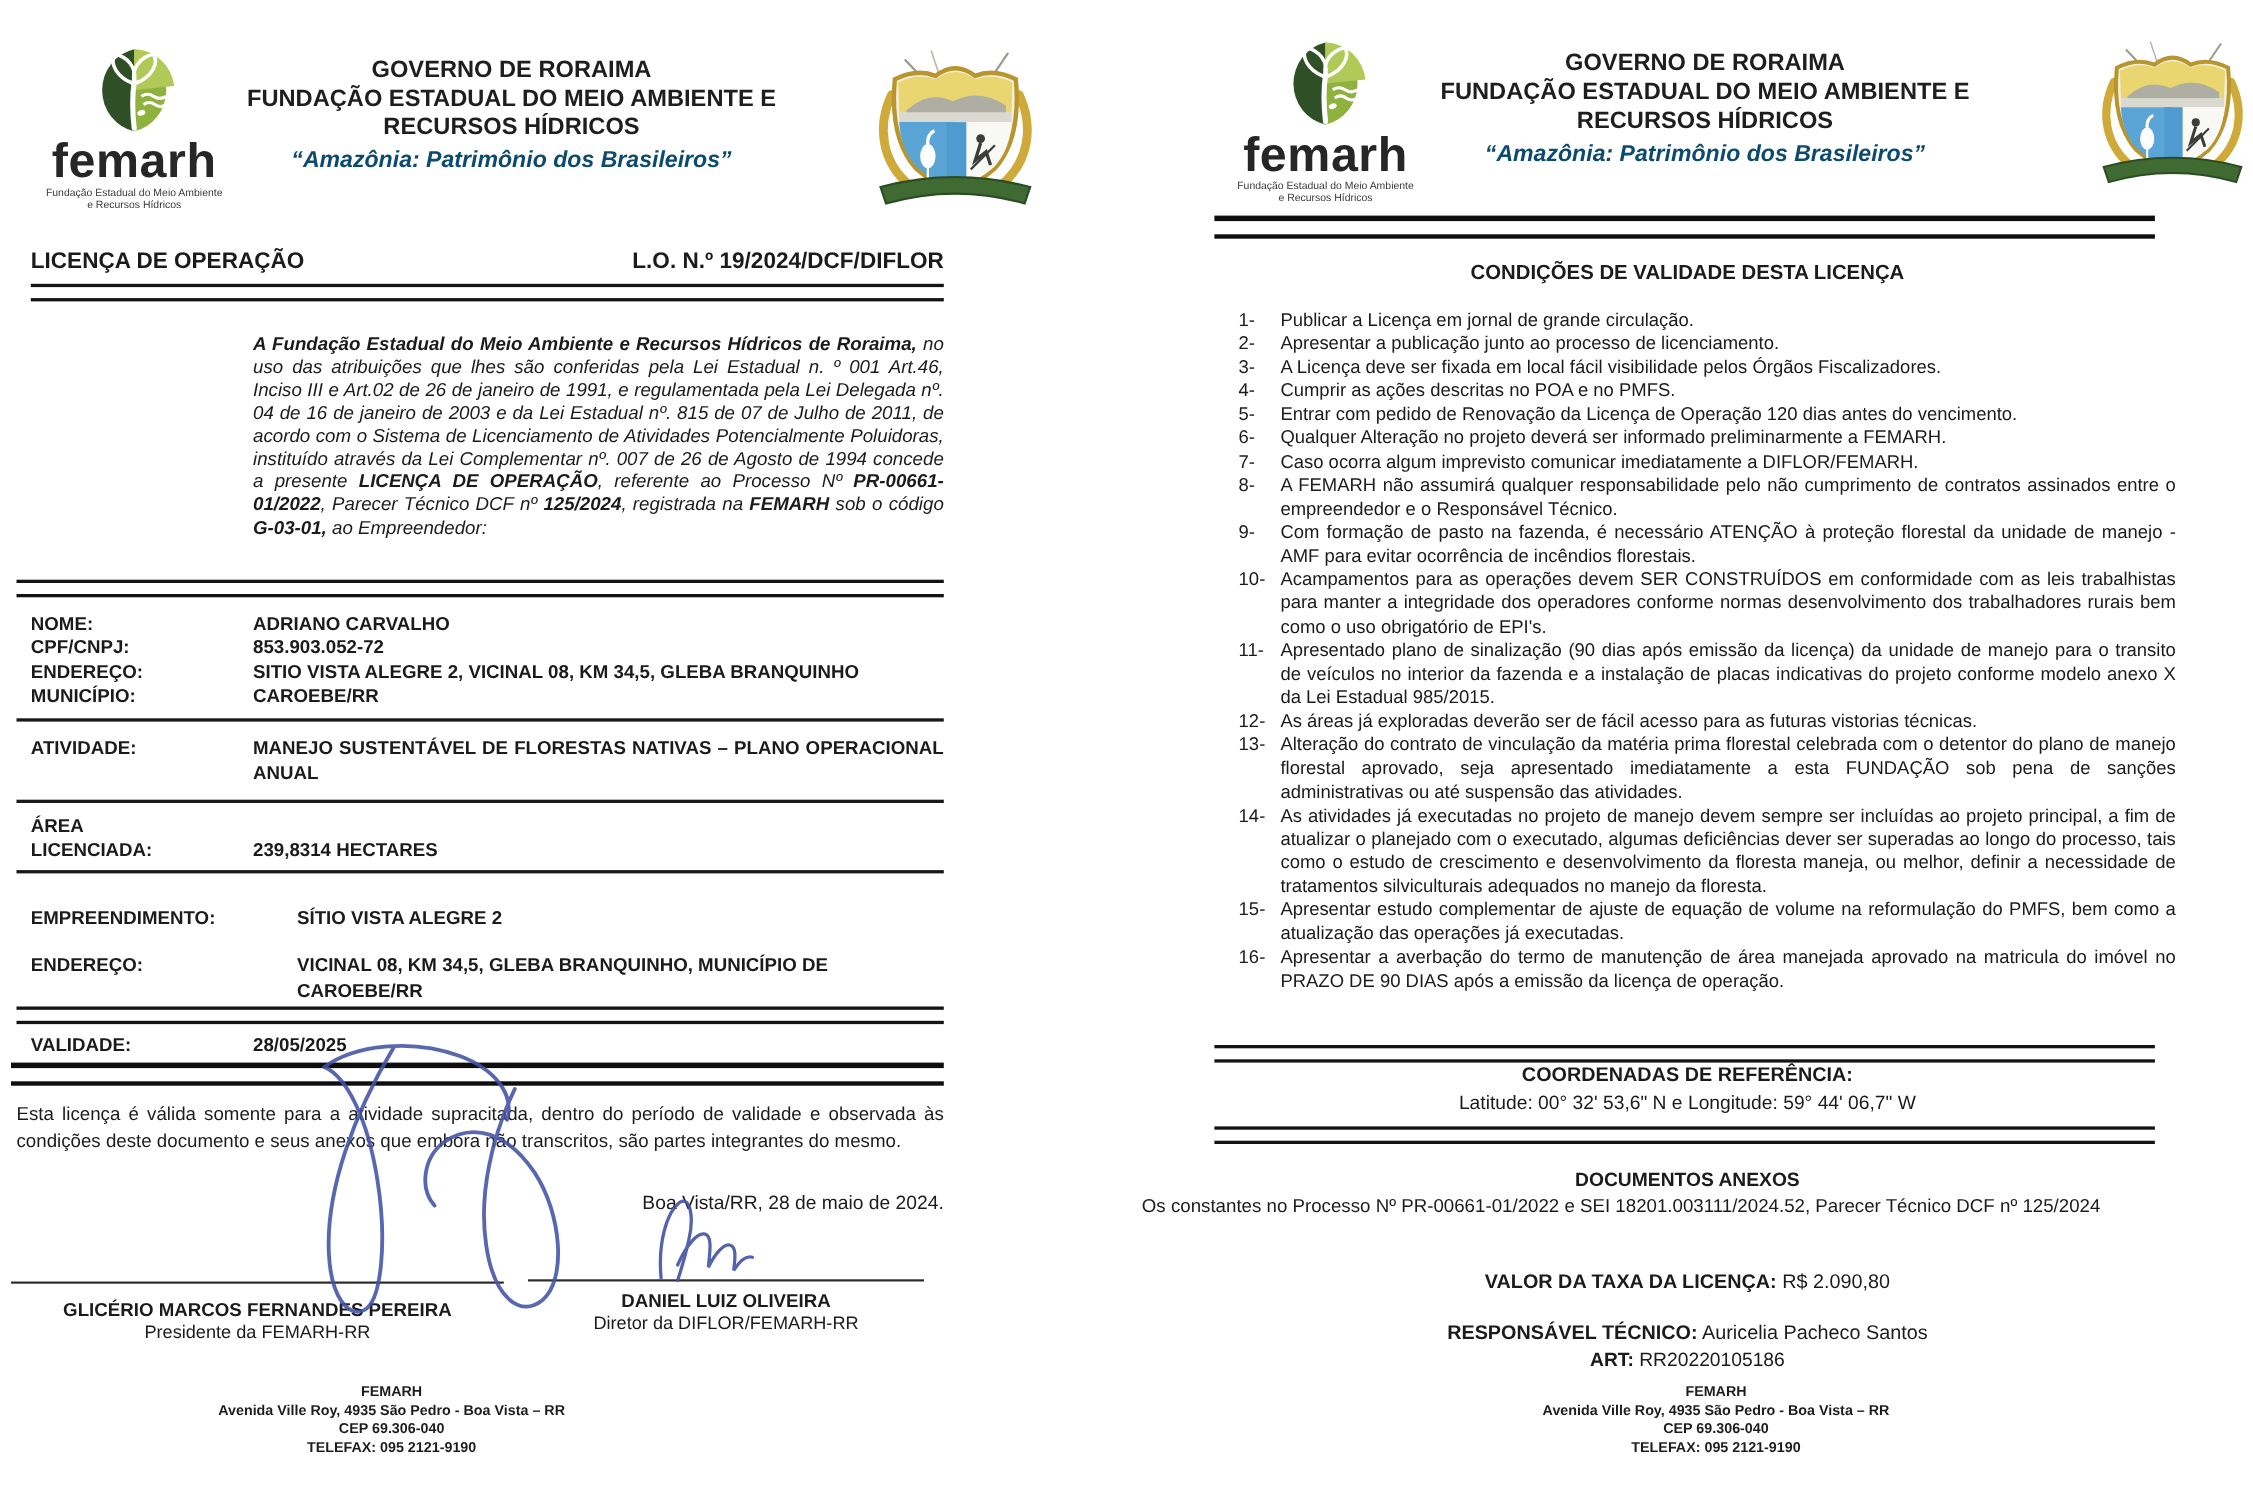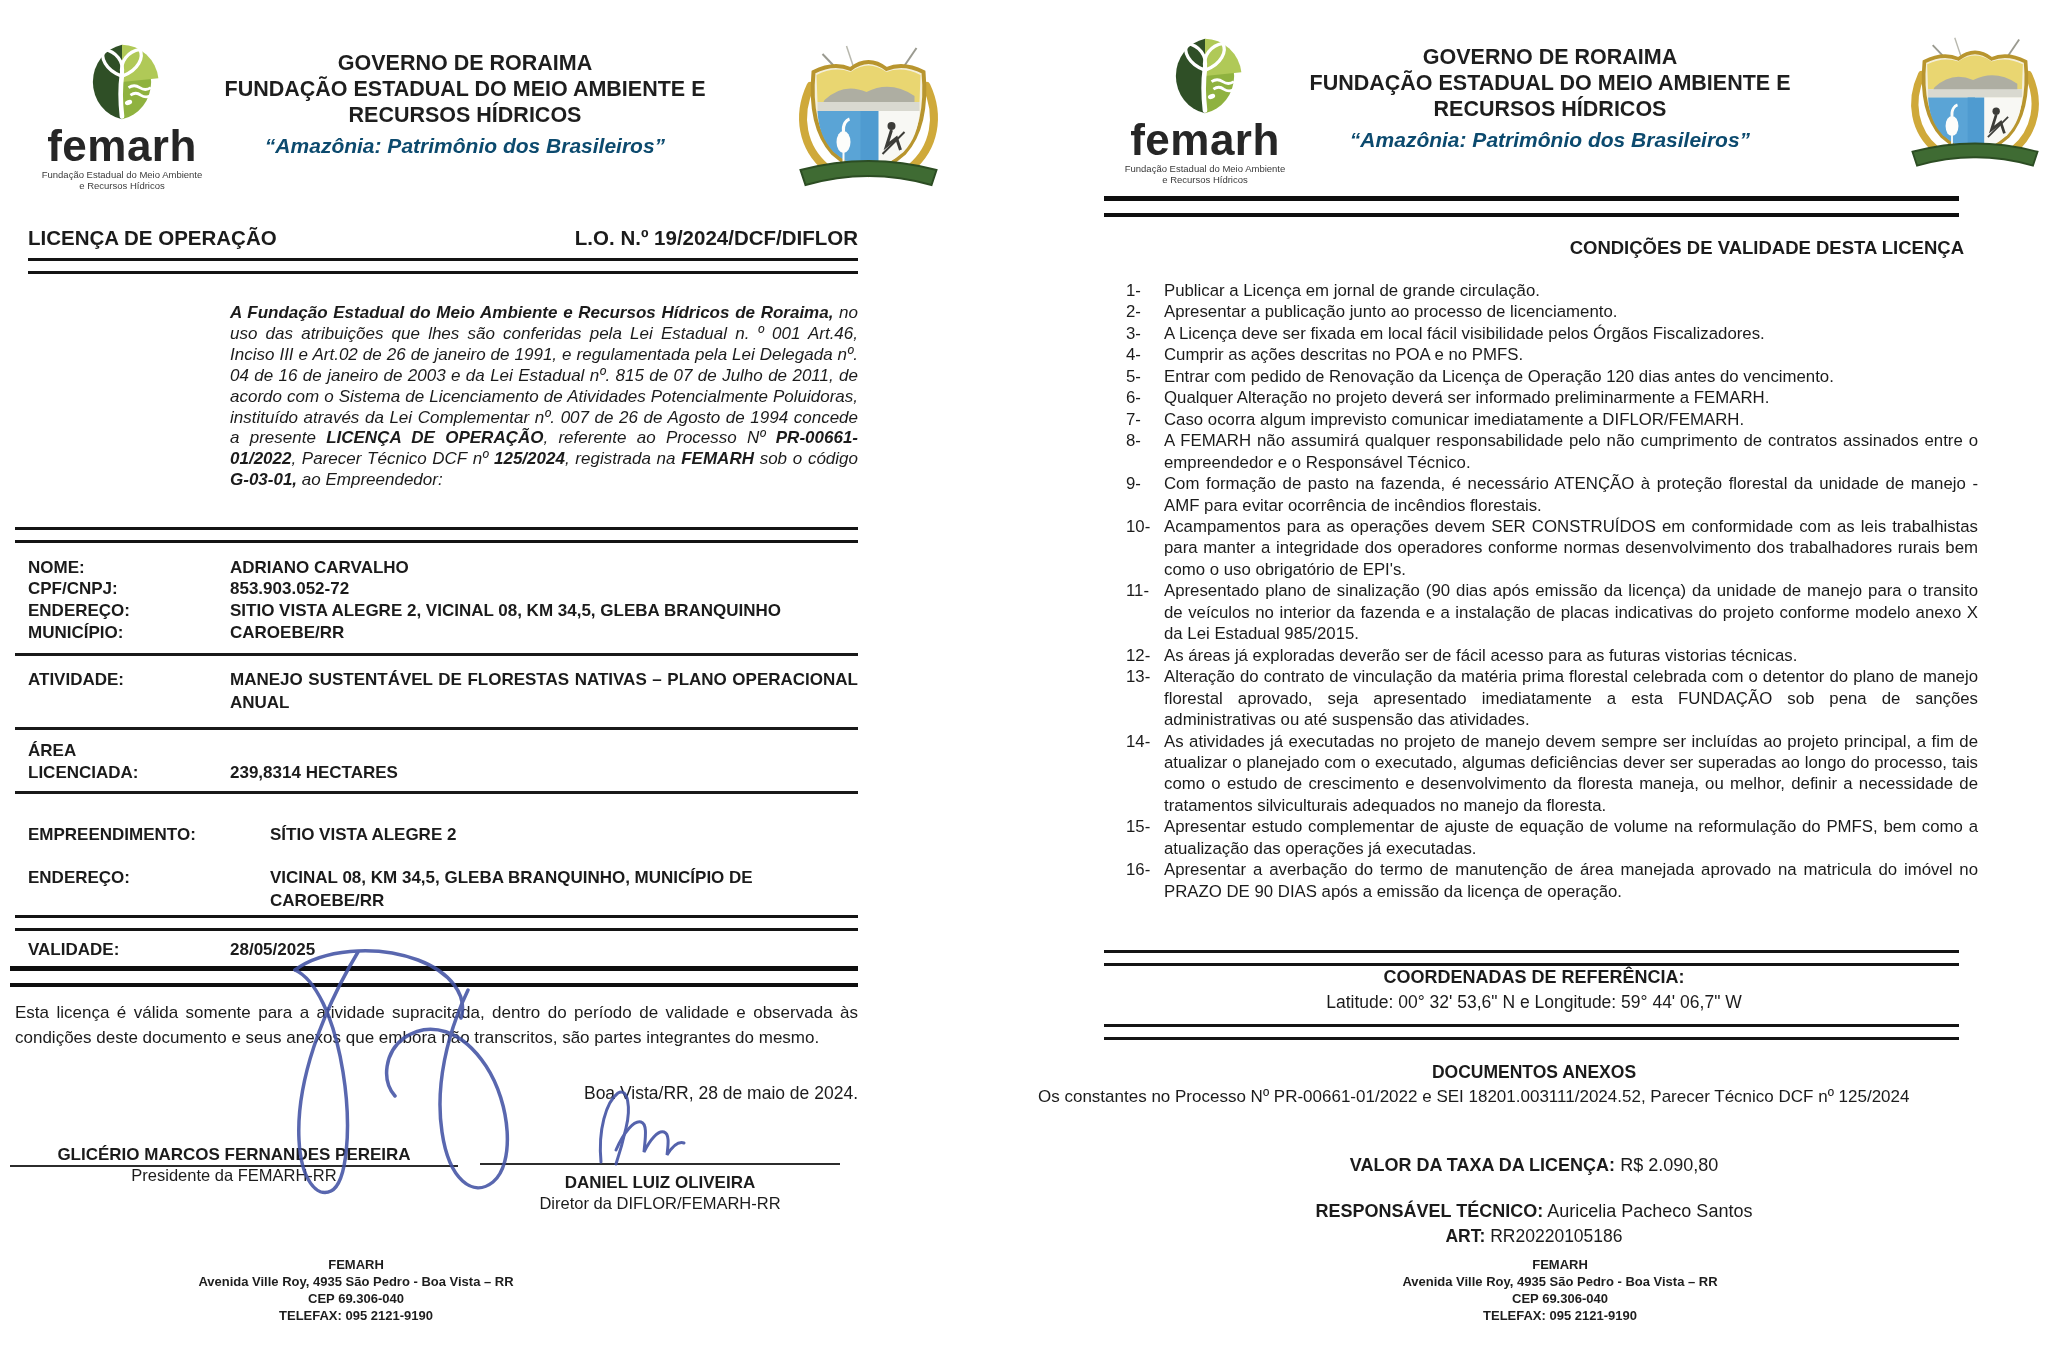--- a/index.html
+++ b/index.html
@@ -38,21 +38,21 @@
   .fvalue-justify { width:628px; text-align:justify; }
   .note { position:absolute; left:15px; top:983px; width:843px; font-size:17px; line-height:25.4px; text-align:justify; }
   .dateline { position:absolute; left:400px; top:1083px; width:458px; text-align:right; font-size:17.5px; }
   .sigline { position:absolute; border-top:2px solid #2c2c2c; height:0; }
   .signame { position:absolute; text-align:center; font-size:17px; font-weight:bold; line-height:21px; }
   .sigrole { font-weight:normal; font-size:16.5px; }
   .footer { position:absolute; top:1256px; text-align:center; font-size:13px; font-weight:bold; line-height:17px; color:#1d1d1d; }
   .ink { position:absolute; left:0; top:0; pointer-events:none; }
 
   
-  .cond-title { position:absolute; left:80px; top:237px; width:860px; text-align:right; font-size:18.5px; font-weight:bold; }
+  .cond-title { position:absolute; left:80px; top:237px; width:860px; text-align:center; font-size:18.5px; font-weight:bold; }
   .cond-list { position:absolute; left:102px; top:280px; width:852px; font-size:16.8px; line-height:21.45px; }
   .cond-item { display:flex; }
   .cond-num { width:38px; flex:none; }
   .cond-text { flex:1; text-align:justify; }
   .center-h { position:absolute; left:80px; width:860px; text-align:center; font-weight:bold; font-size:18px; }
   .center-t { position:absolute; left:80px; width:860px; text-align:center; font-size:17.5px; }
   .docs-text { position:absolute; left:14px; top:1086px; width:932px; font-size:17px; line-height:22px; text-align:justify; }
   .kv-center { position:absolute; left:40px; width:940px; text-align:center; font-size:18px; }
   .kv-center b { font-weight:bold; }
 </style>
@@ -177,21 +177,21 @@
 
   <div class="hline" style="left:10px; top:966px; width:848px;"></div>
 
   <p class="note">Esta licença é válida somente para a atividade supracitada, dentro do período de validade e observada às condições deste documento e seus anexos que embora não transcritos, são partes integrantes do mesmo.</p>
 
   <div class="dateline">Boa Vista/RR, 28 de maio de 2024.</div>
 
   <div class="sigline" style="left:10px; top:1165px; width:448px;"></div>
   <div class="sigline" style="left:480px; top:1163px; width:360px;"></div>
 
-  <div class="signame" style="left:10px; top:1144px; width:448px;">
+  <div class="signame" style="left:10px; top:1180px; width:448px;">
     <div>GLICÉRIO MARCOS FERNANDES PEREIRA</div>
     <div class="sigrole">Presidente da FEMARH-RR</div>
   </div>
   <div class="signame" style="left:480px; top:1172px; width:360px;">
     <div>DANIEL LUIZ OLIVEIRA</div>
     <div class="sigrole">Diretor da DIFLOR/FEMARH-RR</div>
   </div>
 
   <svg class="ink" width="1024" height="1371">
     <g stroke="#4353a4" stroke-width="3.5" fill="none" stroke-linecap="round" opacity="0.88">

